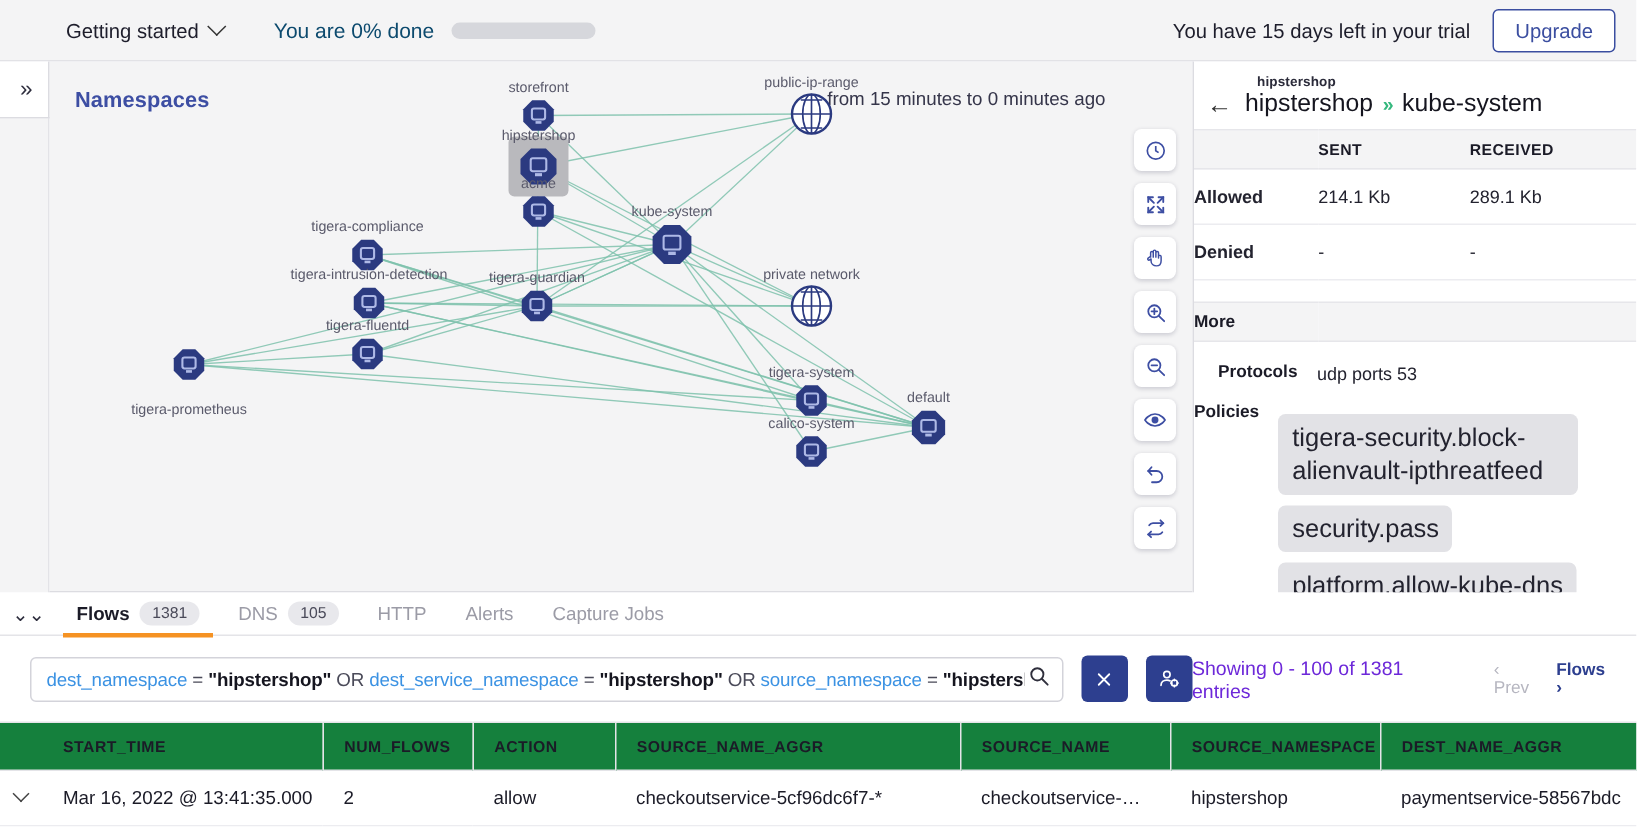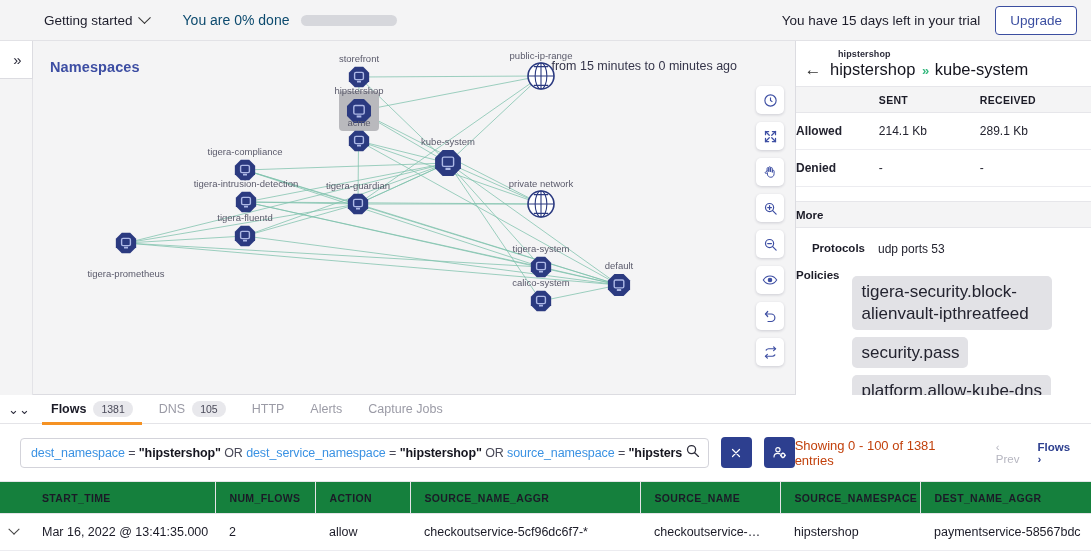--- a/index.html
+++ b/index.html
@@ -172,21 +172,21 @@
   .query { font-size: 12.5px; white-space: nowrap; overflow: hidden; flex: 1; letter-spacing: -.1px;}
   .q-field { color: #3b92e3; }
   .q-op { color: #4a4a59; }
   .q-val { color: #15151f; font-weight: 700; }
   .mag { flex: 0 0 auto; margin-left: 2px; }
   .sq-btn {
     width: 31px; height: 31px; background: #2d3f8f; border-radius: 4px;
     display:flex; align-items:center; justify-content:center; margin-left: 12px; cursor: pointer;
   }
   .paging { margin-left: auto; display: flex; align-items: center; padding-right: 14px; }
-  .paging-text { font-size: 13px; color: #c2410c; }
+  .paging-text { font-size: 13px; color: #6d28d9; }
   .prev { font-size: 11.5px; color: #b6b6c0; margin-left: 18px; cursor: pointer;}
   .next { font-size: 11.5px; color: #2d3f8f; font-weight: 700; margin-left: 11px; cursor: pointer;}
 
   .ftable { width: 1091px; border-collapse: collapse; table-layout: fixed; }
   .ftable thead tr { background: #15803d; height: 32px; border-top: 1px solid #e4e4e8; border-bottom: 1px solid #e4e4e8;}
   .ftable th {
     font-size: 10.5px; font-weight: 700; color: #1b1b27; text-align: left;
     letter-spacing: .35px; padding-left: 14px; border-right: 1px solid #e4e4e8;
   }
   .ftable tbody tr { height: 37px; border-bottom: 1px solid #ececf0; }

